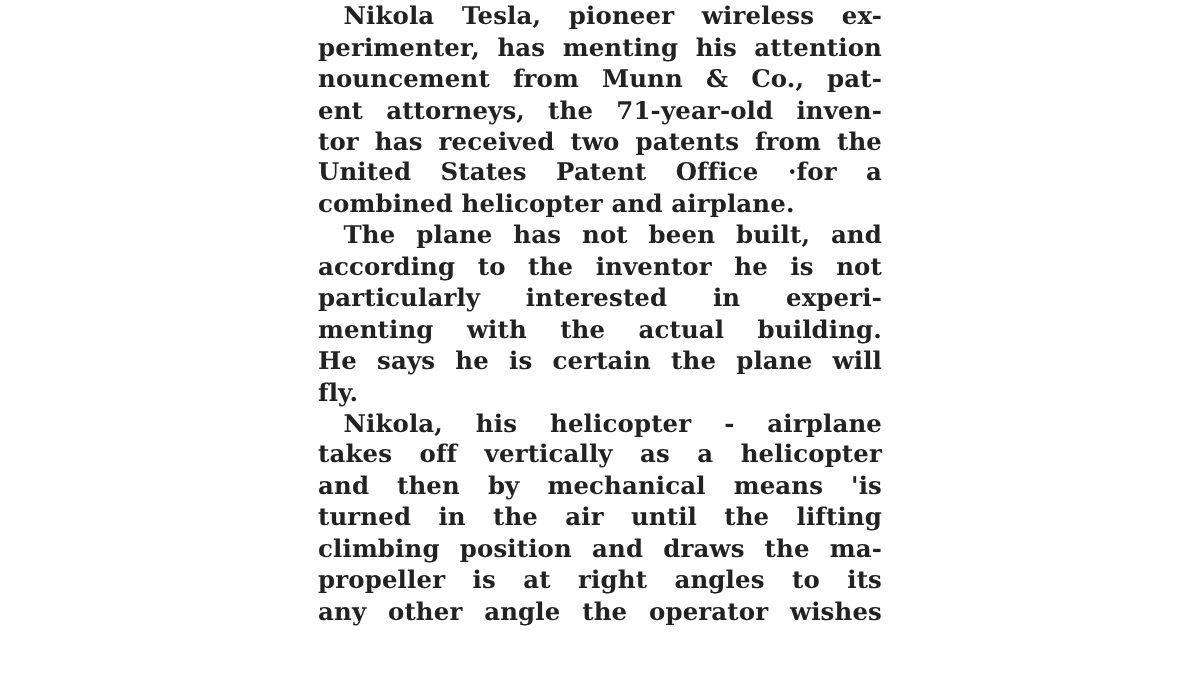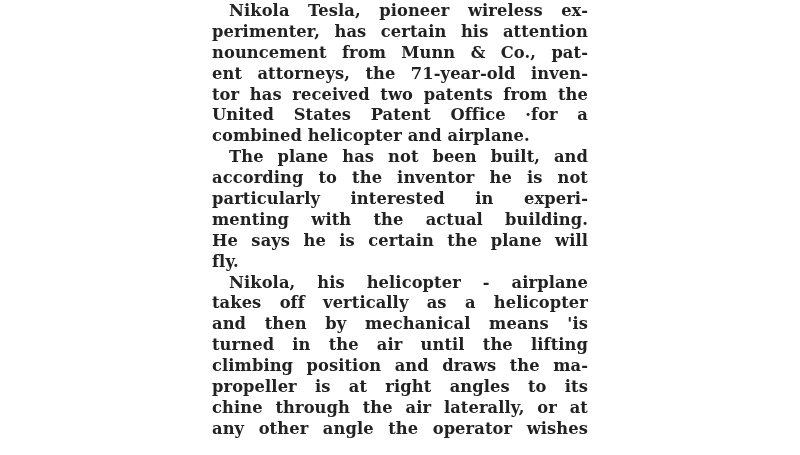--- a/index.html
+++ b/index.html
@@ -40,21 +40,21 @@
   .line.indent {
     padding-left: 17px;
   }
 </style>
 </head>
 <body>
 
 <div class="clipping">
   <div>
     <span class="line indent">Nikola Tesla, pioneer wireless ex-</span>
-    <span class="line">perimenter, has certain his attention</span>
+    <span class="line">perimenter, has menting his attention</span>
     <span class="line">nouncement from Munn &amp; Co., pat-</span>
     <span class="line">ent attorneys, the 71-year-old inven-</span>
     <span class="line">tor has received two patents from the</span>
     <span class="line">United States Patent Office ·for a</span>
     <span class="line last">combined helicopter and airplane.</span>
   </div>
   <div>
     <span class="line indent">The plane has not been built, and</span>
     <span class="line">according to the inventor he is not</span>
     <span class="line">particularly interested in experi-</span>
@@ -62,17 +62,16 @@
     <span class="line">He says he is certain the plane will</span>
     <span class="line last">fly.</span>
   </div>
   <div>
     <span class="line indent">Nikola, his helicopter - airplane</span>
     <span class="line">takes off vertically as a helicopter</span>
     <span class="line">and then by mechanical means 'is</span>
     <span class="line">turned in the air until the lifting</span>
     <span class="line">climbing position and draws the ma-</span>
     <span class="line">propeller is at right angles to its</span>
-    <span class="line">chine through the air laterally, or at</span>
     <span class="line">any other angle the operator wishes</span>
 
   </div>
 </div>
 
 </body></html>

